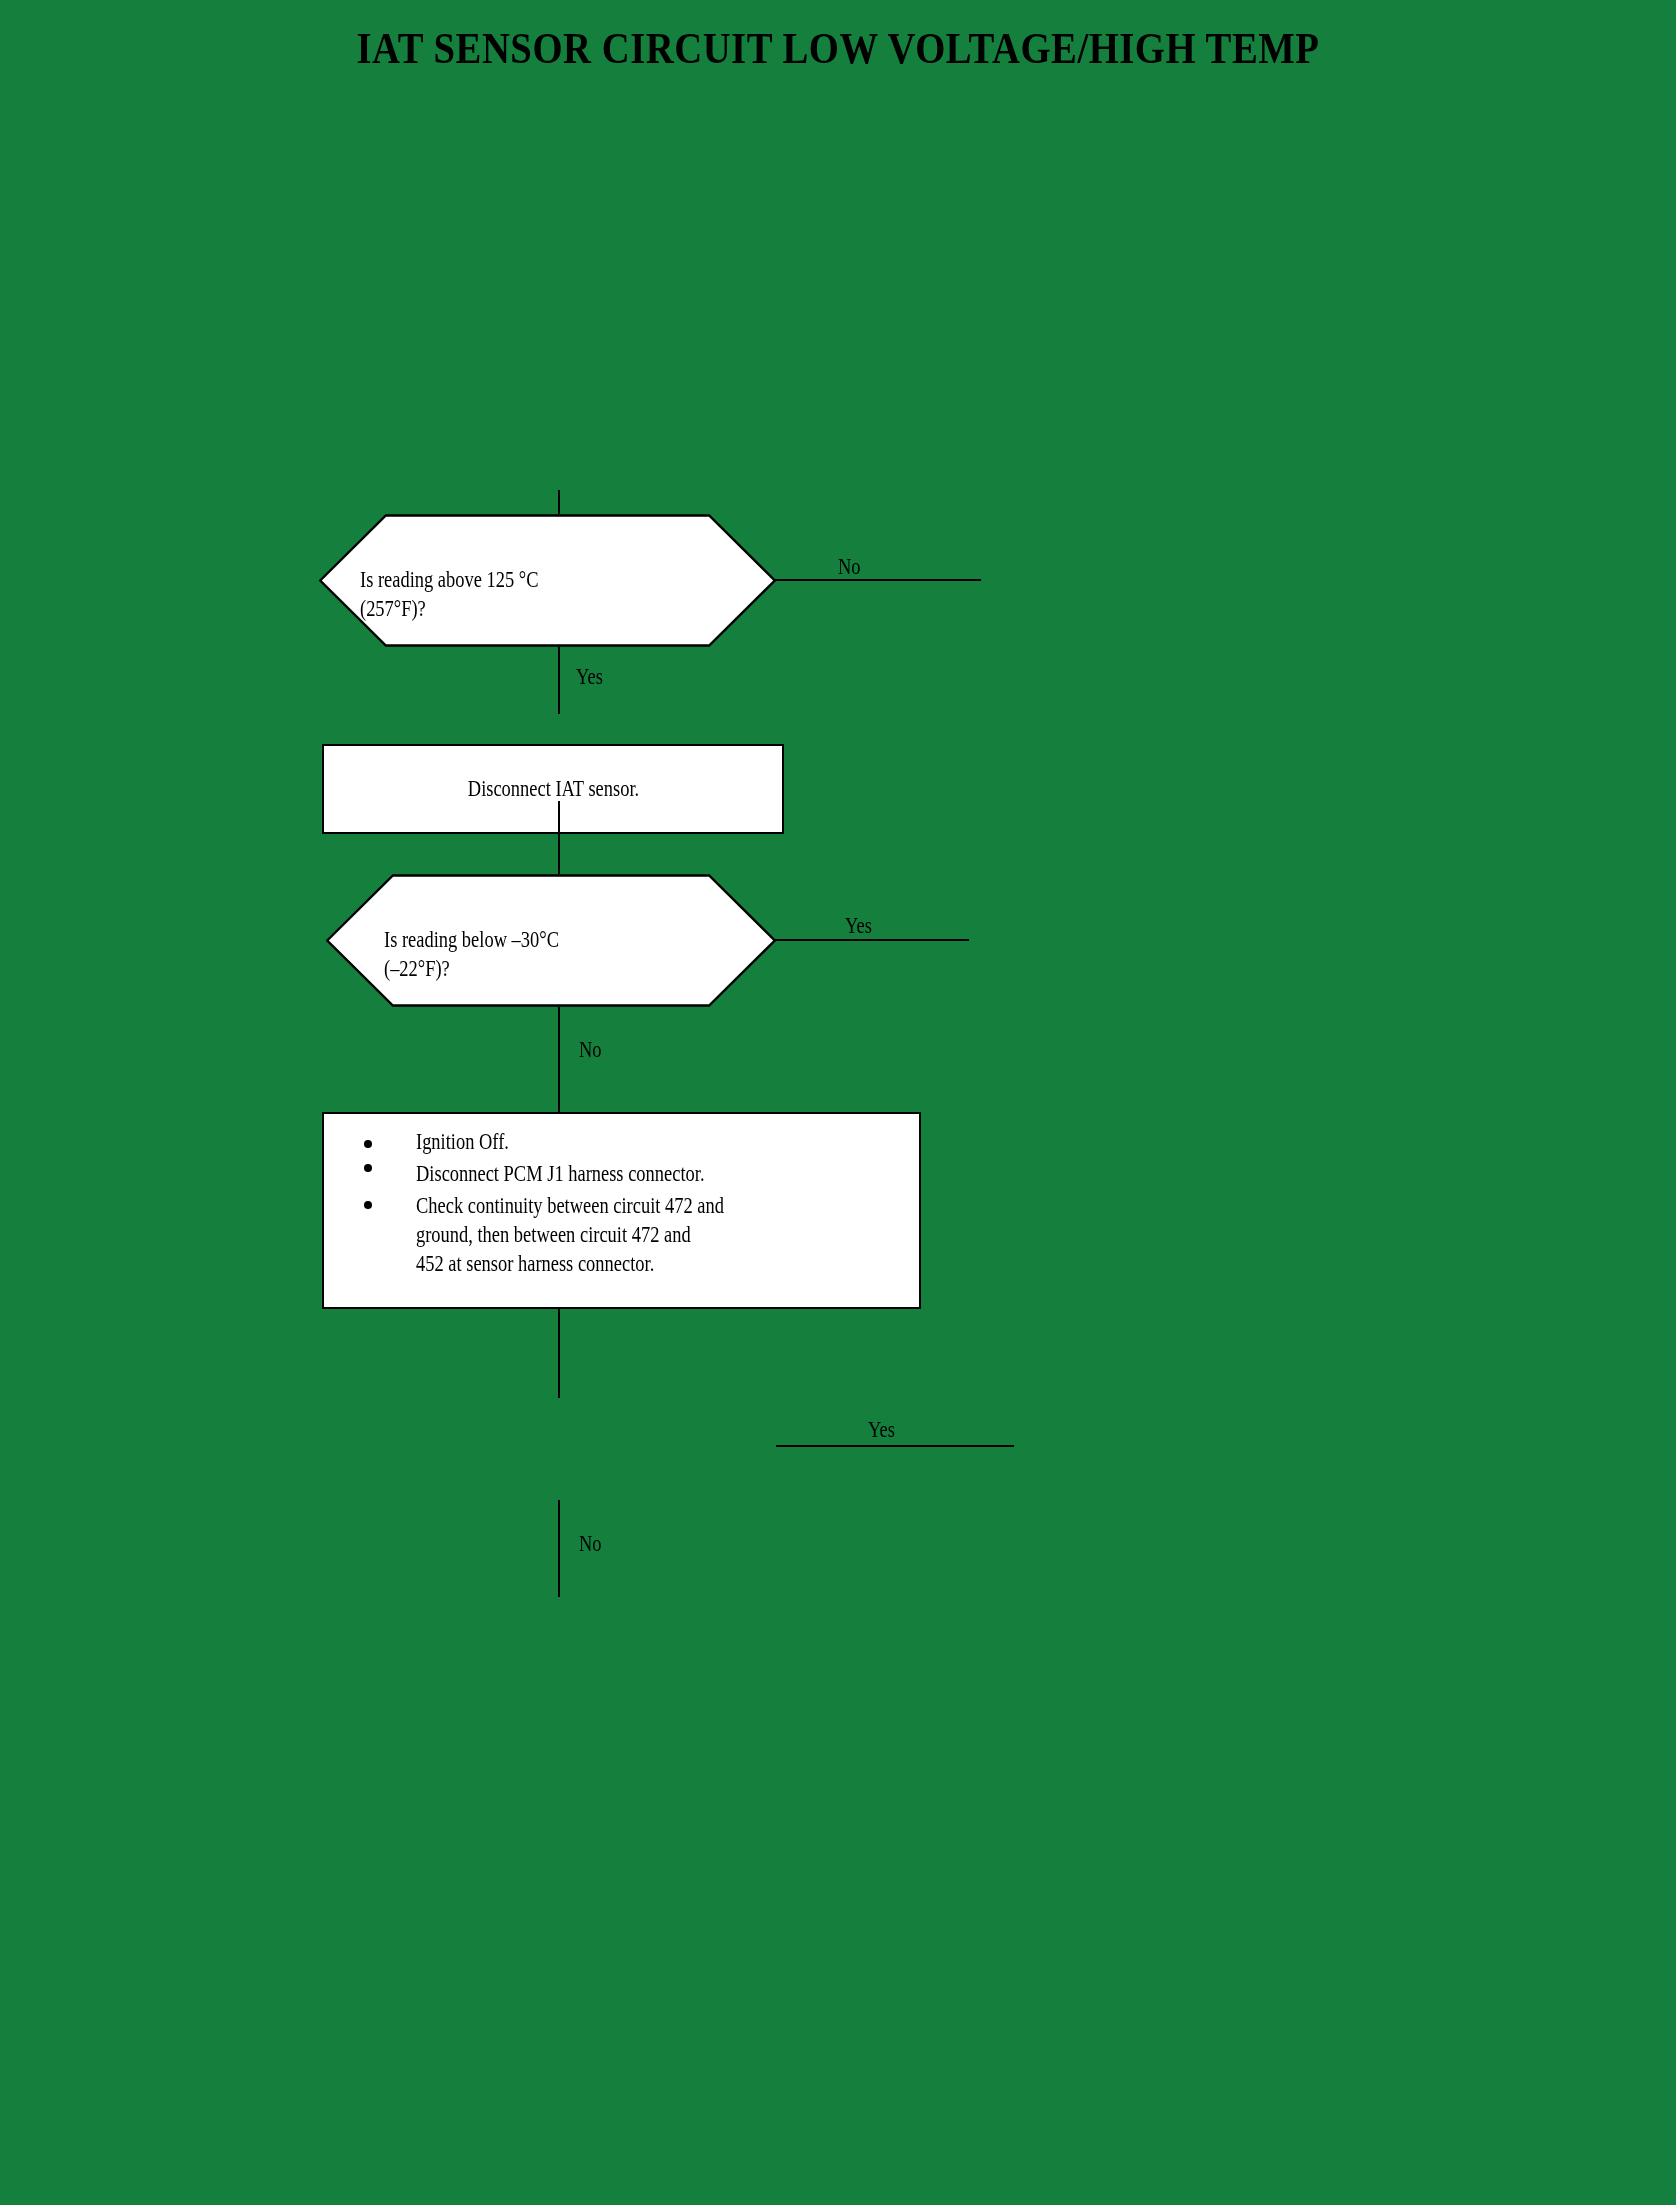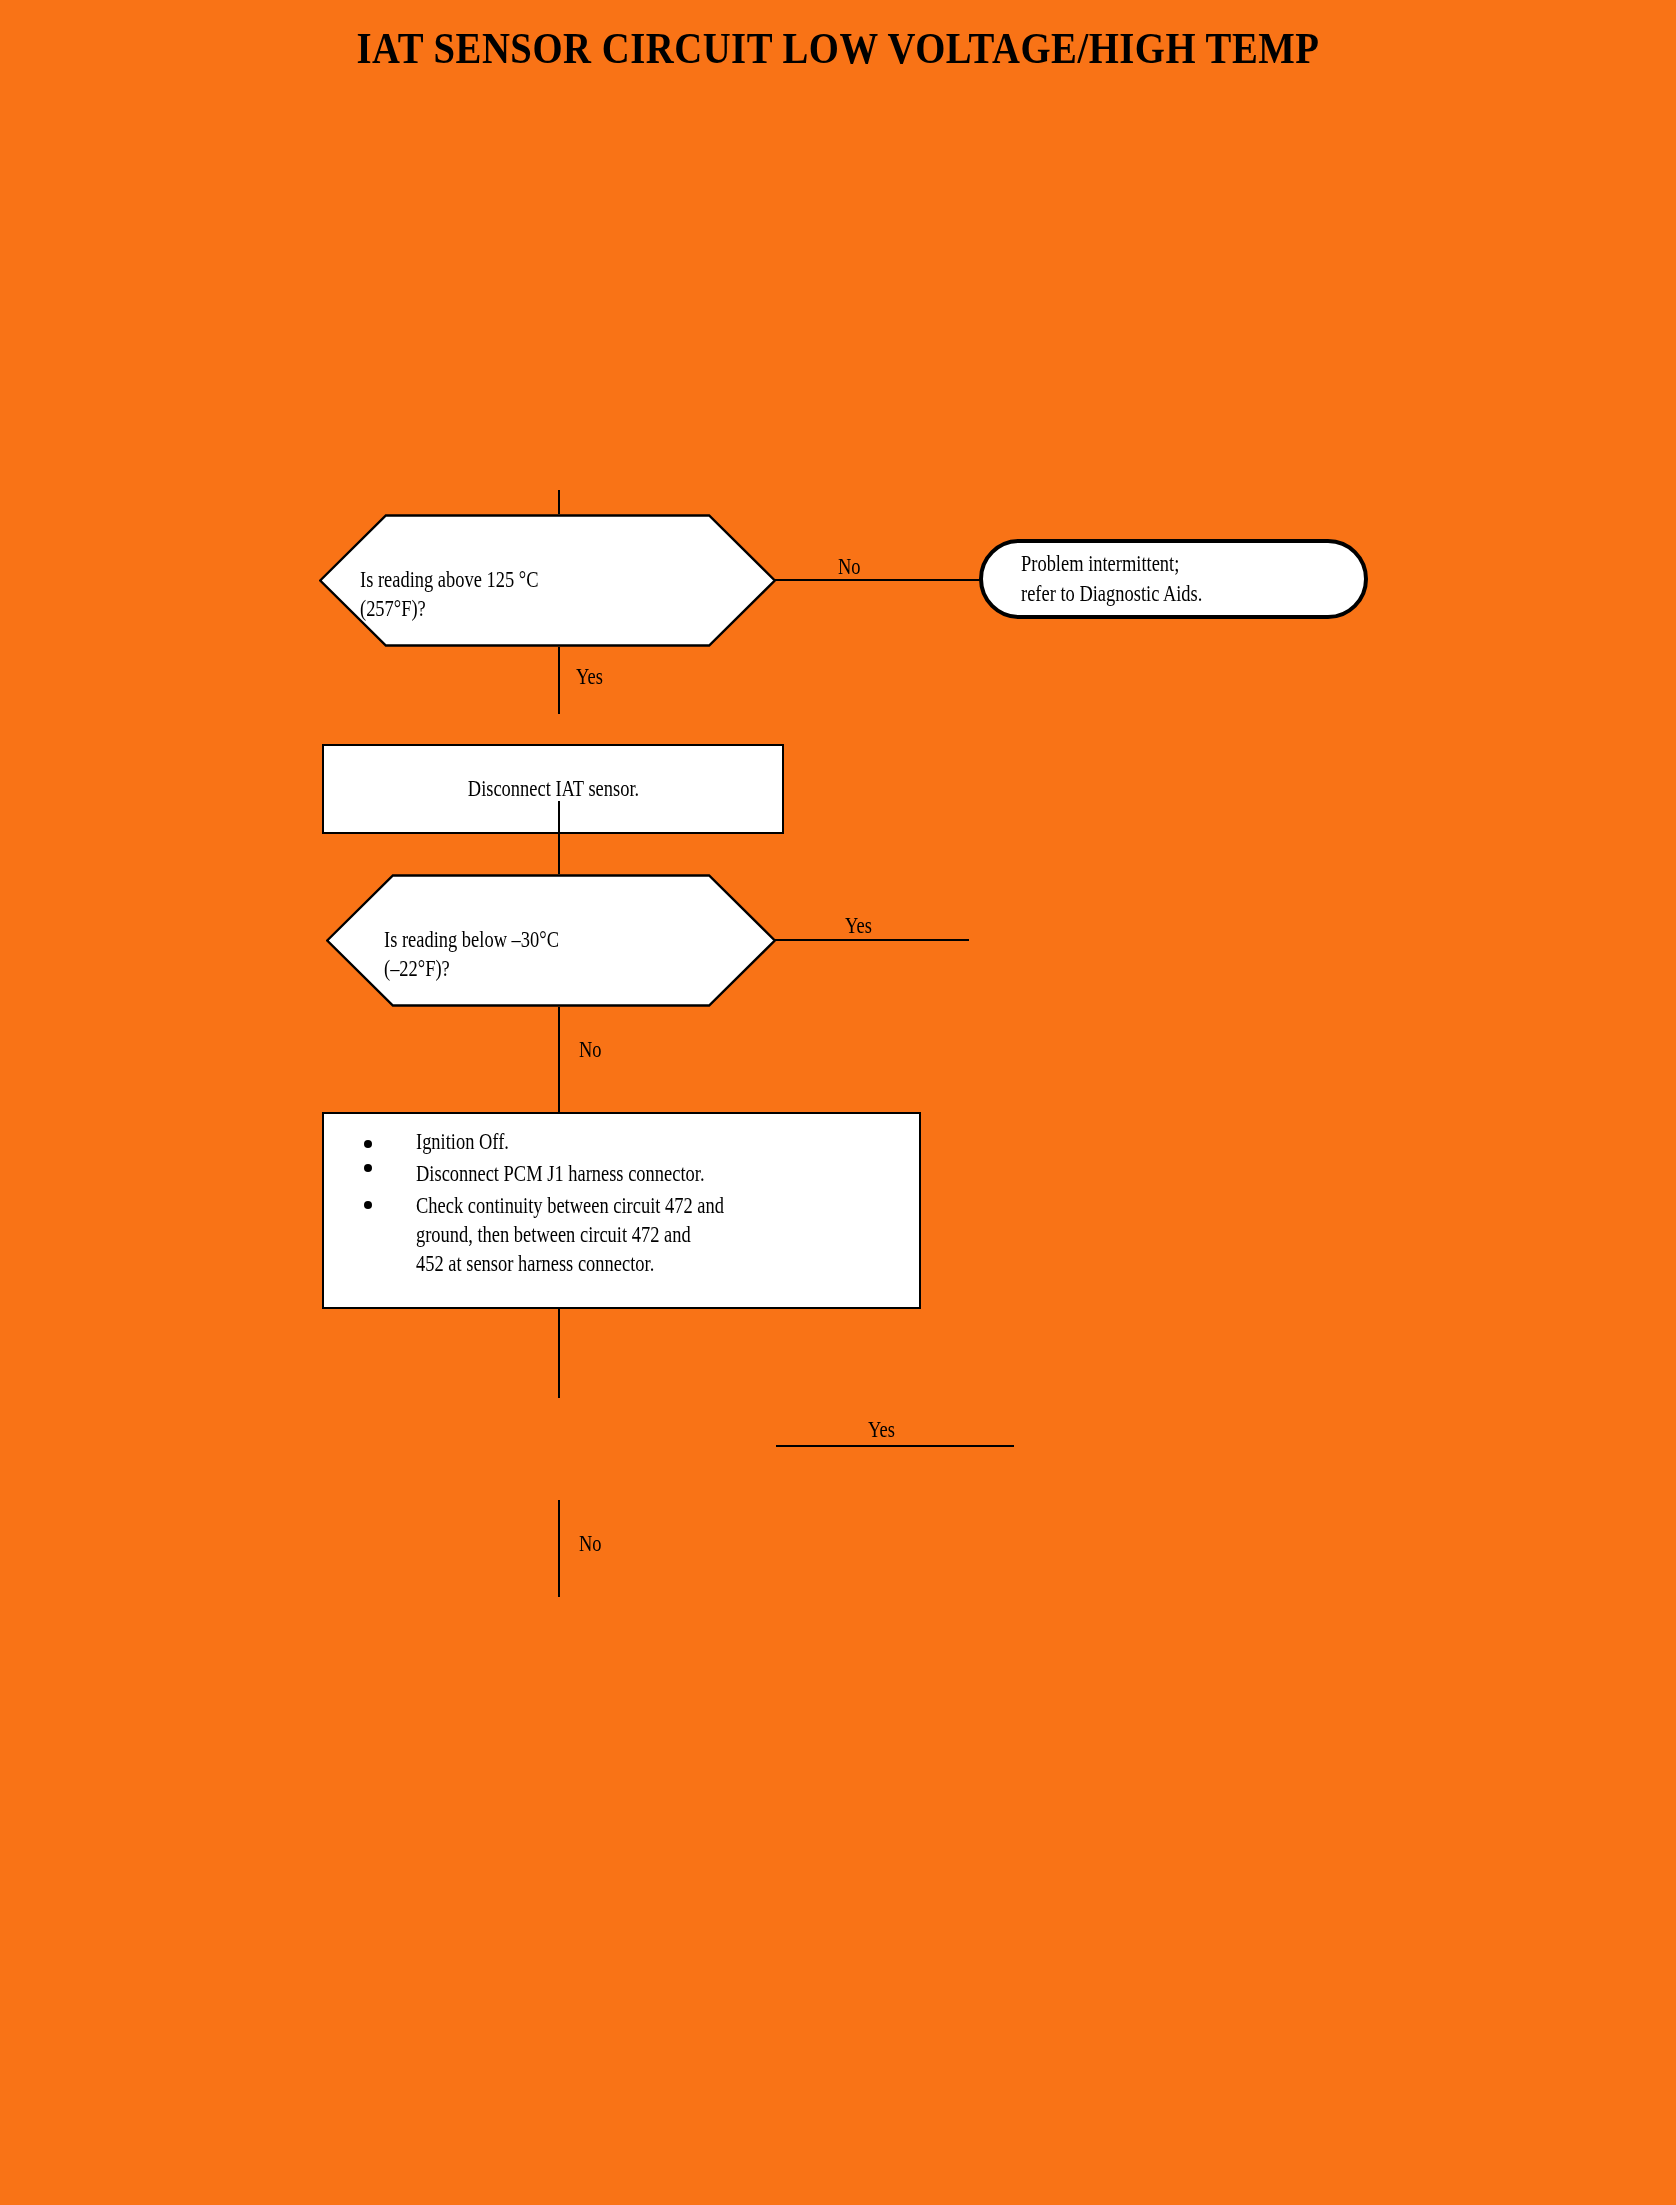--- a/index.html
+++ b/index.html
@@ -4,21 +4,21 @@
 <style>
   html, body {
     margin: 0;
     padding: 0;
     background: #ffffff;
   }
   #page {
     position: relative;
     width: 1676px;
     height: 2205px;
-    background: #f97316;
+    background: #15803d;
     overflow: hidden;
     font-family: "Liberation Serif", "DejaVu Serif", serif;
     color: #000000;
   }
 
   
   #title {
     position: absolute;
     left: 0;
     top: 25.5px;
@@ -157,26 +157,20 @@
     <svg width="457" height="135" viewBox="0 0 752 222">
       <polygon points="2,111 110,4 642,4 750,111 642,218 110,218" fill="#ffffff" stroke="#000000" stroke-width="4"></polygon>
     </svg>
     <span class="dtxt" style="left:41px; top:52px;">Is reading above 125 °C</span>
     <span class="dtxt" style="left:41px; top:81px;">(257°F)?</span>
   </div>
 
   <div class="hline" style="left:774px; top:579px; width:207px;"></div>
   <div class="branch-label" style="left:838px; top:556px;">No</div>
 
-  <div class="pill" style="left:979px; top:539px; width:389px; height:80px; border-radius:40px; padding-left:38px;">
-    <div>
-      <div class="ptxt">Problem intermittent;</div>
-      <div class="ptxt">refer to Diagnostic Aids.</div>
-    </div>
-  </div>
 
   <div class="vline" style="left:558px; top:647px; height:67px;"></div>
   <div class="branch-label" style="left:576px; top:666px;">Yes</div>
 
   <div class="proc" style="left:322px; top:712px; width:462px; height:90px;margin-top:32px;">
     <div style="position:absolute; left:0; top:0; width:100%; height:100%; display:flex; align-items:center; justify-content:center;">
       <span class="node-text ctr">Disconnect IAT sensor.</span>
     </div>
   </div>
 

